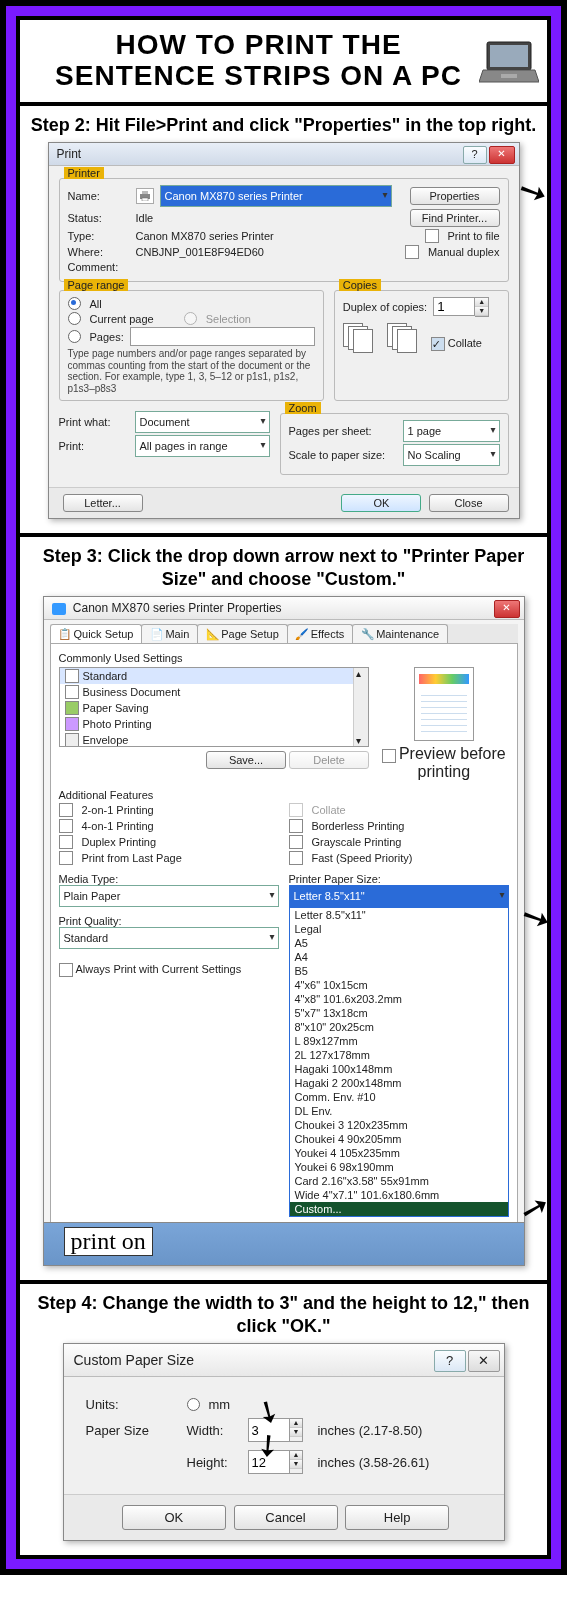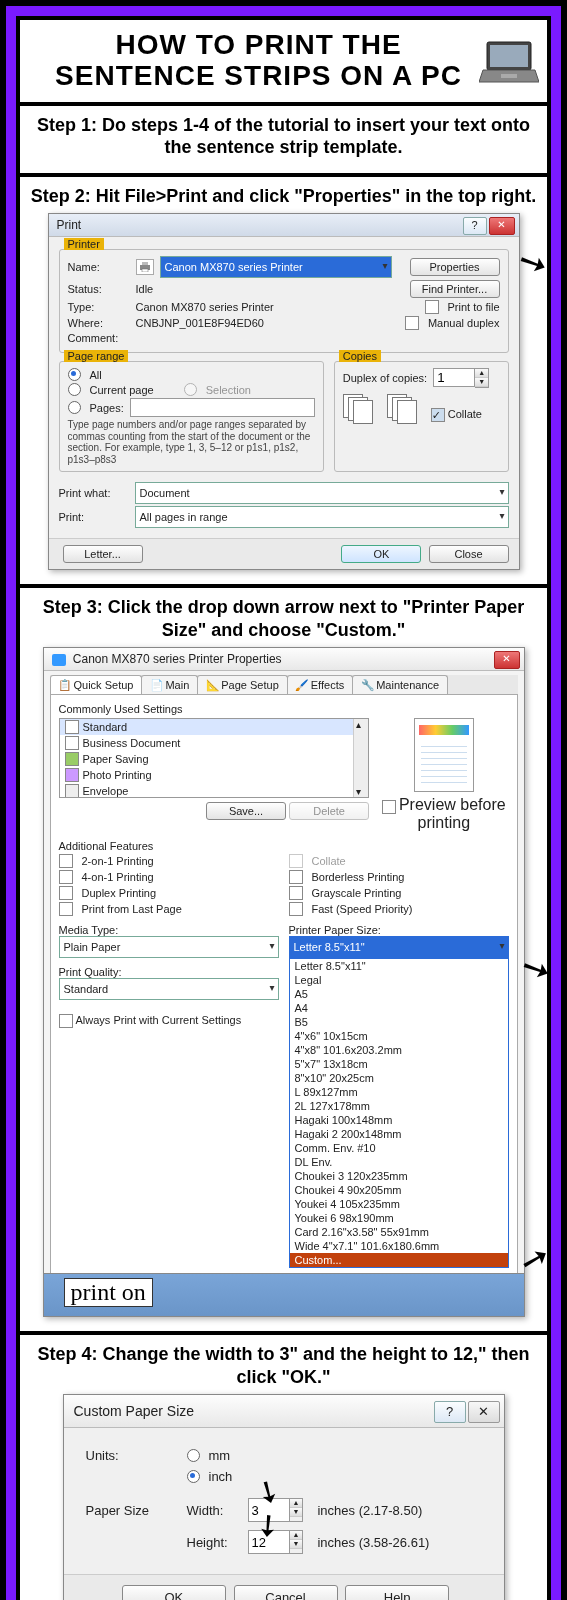--- a/index.html
+++ b/index.html
@@ -45,21 +45,21 @@
 .listitem.sel{background:#d8e6ff}
 .mini-ico{width:12px;height:12px;display:inline-block;border:1px solid #888}
 .scroll-v{position:absolute;right:0;top:0;bottom:0;width:14px;background:#eee;border-left:1px solid #ccc}
 .scroll-v::before{content:"▴";position:absolute;top:0;left:2px;font-size:10px}
 .scroll-v::after{content:"▾";position:absolute;bottom:0;left:2px;font-size:10px}
 .preview{width:58px;height:72px;background:#fff;border:1px solid #999;margin:0 auto 4px;position:relative;overflow:hidden}
 .preview::before{content:"";position:absolute;left:4px;right:4px;top:6px;height:10px;background:linear-gradient(90deg,#f66,#fc3,#6c6,#39f)}
 .preview::after{content:"";position:absolute;left:6px;right:6px;top:22px;bottom:6px;background:repeating-linear-gradient(#fff,#fff 5px,#cde 5px,#cde 6px)}
 .bigdrop{background:#fff;border:1px solid #2a6bd8;font-size:11px;max-height:auto}
 .bigdrop .opt{padding:0 5px;line-height:14px}
-.bigdrop .opt.sel{background:#c2410c;color:#fff}
+.bigdrop .opt.sel{background:#14532d;color:#fff}
 .dummy-bg{background:linear-gradient(#7aa5d8,#6a95c8);height:34px;margin:-4px -6px -6px;padding:4px 20px;color:#000;font-family:"Comic Sans MS";font-size:24px;border-top:1px solid #888}
 .printon-bar{background:#fff;border:1px solid #333;padding:0 6px;display:inline-block}
 .spinbox{display:inline-flex;align-items:stretch}
 .spinbox .txtinput{width:34px}
 .spin-btns{display:flex;flex-direction:column;border:1px solid #999;border-left:none}
 .spin-btns span{font-size:7px;padding:0 3px;background:linear-gradient(#fafafa,#ddd);border-bottom:1px solid #ccc;line-height:8px}
 .copies-ico{display:inline-block;position:relative;width:32px;height:28px}
 .copies-ico span{position:absolute;width:18px;height:22px;background:#fff;border:1px solid #777}
 .copies-ico span:nth-child(1){left:0;top:0}
 .copies-ico span:nth-child(2){left:5px;top:3px}
@@ -78,23 +78,20 @@
   <div class="laptop">
     <svg viewBox="0 0 60 45">
             <rect x="8" y="2" width="44" height="28" rx="2" fill="#444" stroke="#222"></rect>
             <rect x="11" y="5" width="38" height="22" fill="#9ab"></rect>
             <path d="M4 30 L56 30 L60 42 L0 42 Z" fill="#888" stroke="#555"></path>
             <rect x="22" y="34" width="16" height="4" fill="#aaa"></rect>
           </svg>
   </div>
 </div>
 
-<div class="section">
-  <div class="step-text">Step 1: Do steps 1-4 of the tutorial to insert your text onto the sentence strip template.</div>
-</div>
 
 <div class="section">
   <div class="step-text">Step 2: Hit File&gt;Print and click "Properties" in the top right.</div>
 
   <div class="dialog" style="width:470px">
     <div class="titlebar titlebar-win7">
       <span>Print</span>
       <div class="winbtns">
         <div class="help-q">?</div>
         <div class="winbtn close-red">✕</div>
@@ -199,20 +196,33 @@
       <div class="two-col" style="margin-top:4px">
         <div class="col">
           <div class="row">
                   <span class="lbl" style="min-width:70px">Print what:</span>
                   <div class="dropdown"><span>Document</span></div>
                 </div>
           <div class="row">
                   <span class="lbl" style="min-width:70px">Print:</span>
                   <div class="dropdown"><span>All pages in range</span></div>
                 </div>
+        </div>
+        <div class="col fieldset" style="padding-top:0">
+          <span class="legend">Zoom</span>
+          <div style="margin-top:-8px">
+          <div class="row">
+                    <span style="min-width:108px">Pages per sheet:</span>
+                    <div class="dropdown"><span>1 page</span></div>
+                  </div>
+          <div class="row">
+                    <span style="min-width:108px">Scale to paper size:</span>
+                    <div class="dropdown"><span>No Scaling</span></div>
+                  </div>
+          </div>
         </div>
       </div>
     </div>
     <div class="dlg-footer">
       <div class="btn" style="float:left">Letter...</div>
       <div class="btn" style="background:linear-gradient(#eef6ff,#cfe4ff);border-color:#4a8">OK</div>
       <div class="btn">Close</div>
     </div>
     <div class="arrow" style="right:-28px;top:28px">➘</div>
   </div>
@@ -360,25 +370,20 @@
         <div class="help-q" style="width:30px;height:20px;font-size:13px;line-height:19px">?</div>
         <div class="winbtn" style="width:30px;height:20px;font-size:13px;line-height:19px">✕</div>
       </div>
     </div>
     <div class="dlg-body" style="padding:18px 22px">
       <div class="row" style="margin-bottom:6px">
               <span style="min-width:95px">Units:</span>
         <span class="radio"></span>
               <span>mm</span>
             </div>
-      <div class="row" style="margin-bottom:14px">
-              <span style="min-width:95px"></span>
-        <span class="radio on"></span>
-              <span>inch</span>
-            </div>
 
       <div class="row" style="margin-bottom:8px;position:relative">
               <span style="min-width:95px">Paper Size</span>
         <span style="min-width:55px">Width:</span>
         <div class="spinbox">
                 <input class="txtinput" style="height: 20px; font-size: 13px;" value="3">
                 <div class="spin-btns">
                   <span>▲</span>
                   <span>▼</span>
                 </div>

